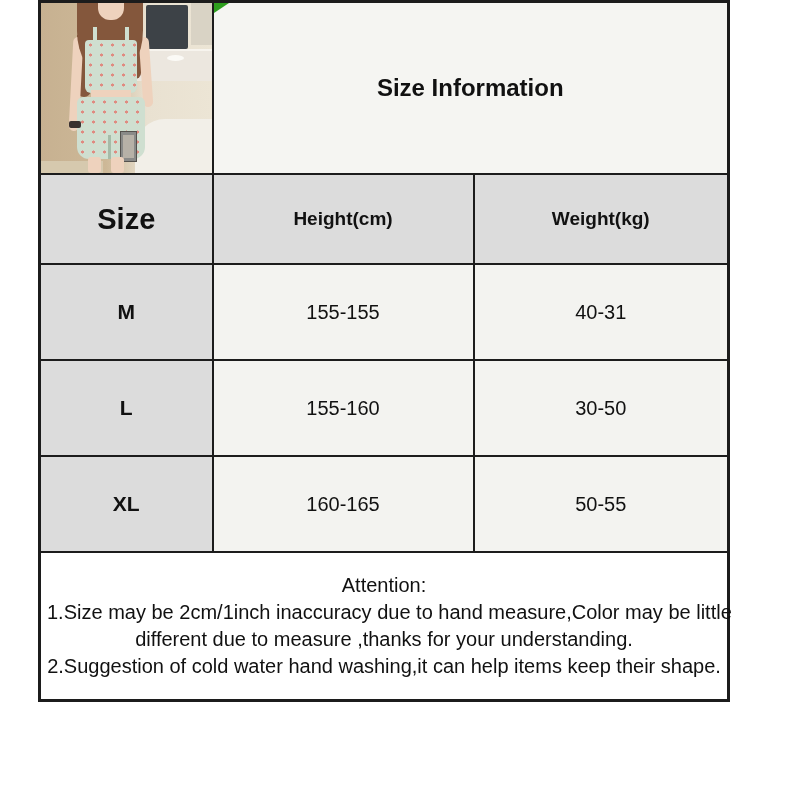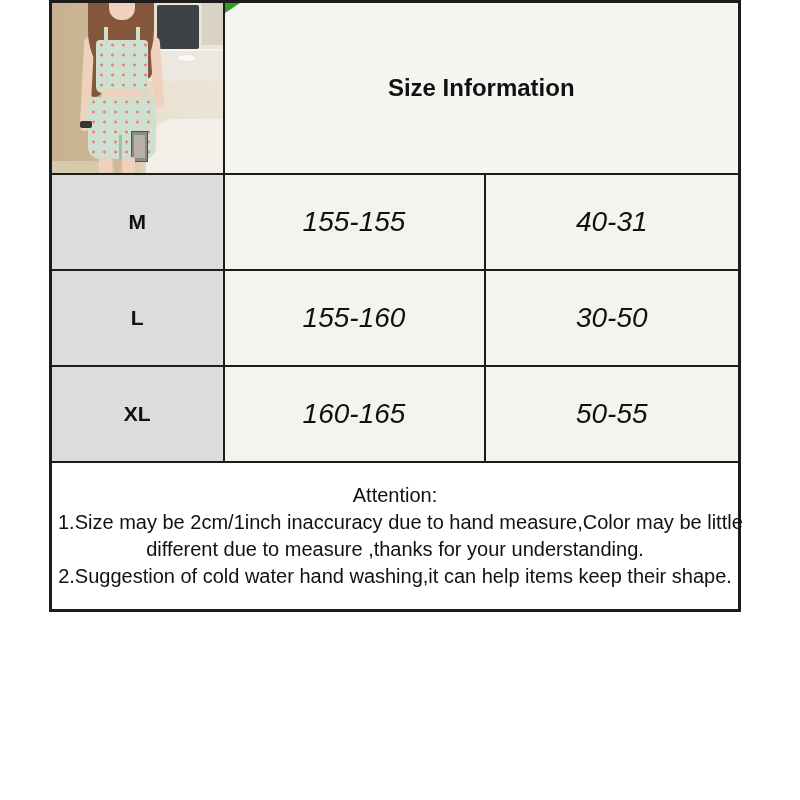--- a/index.html
+++ b/index.html
@@ -21,21 +21,21 @@
     --text: #111111;
   }
   * { margin: 0; padding: 0; box-sizing: border-box; }
   html, body {
     width: 800px; height: 800px;
     background: #ffffff;
     font-family: "Liberation Sans", sans-serif;
     color: var(--text);
     overflow: hidden;
   }
-  .sheet { position: absolute; left: 49px; top: 0; }
+  .sheet { position: absolute; left: 38px; top: 0; }
   table.size-table {
     border-collapse: collapse;
     table-layout: fixed;
     width: 689px;
     border: 3px solid var(--border);
   }
   table.size-table td { border: 2px solid var(--border); text-align: center; vertical-align: middle; }
 
   tr.top-row { height: 170px; }
   tr.head-row { height: 90px; }
@@ -53,21 +53,21 @@
     position: absolute; left: 0; top: 0;
     width: 0; height: 0;
     border-top: 10px solid var(--corner-green);
     border-right: 15px solid transparent;
   }
 
   td.gray { background: var(--cell-gray); font-weight: bold; }
   td.size-head { font-size: 29px; }
   td.col-head { font-size: 19px; }
   td.size-label { font-size: 21px; }
-  td.value-cell { background: var(--cell-light); font-size: 28px; font-weight: normal; font-style: italic; }
+  td.value-cell { background: var(--cell-light); font-size: 20px; font-weight: normal; }
 
   td.attention-cell {
     background: var(--attention-bg);
     text-align: left;
     vertical-align: top;
     padding: 3px 6px;
     font-size: 20px;
   }
   .attention-line { line-height: 27px; white-space: nowrap; }
 
@@ -147,20 +147,25 @@
           <i class="ph-phone-screen"></i>
           <i class="ph-leg-l"></i>
           <i class="ph-leg-r"></i>
         </div>
       </td>
       <td class="title-cell" colspan="2">
         <span class="corner-flag"></span>
         <span>Size Information</span>
       </td>
     </tr>
+    <tr class="head-row">
+      <td class="gray size-head">Size</td>
+      <td class="gray col-head">Height(cm)</td>
+      <td class="gray col-head">Weight(kg)</td>
+    </tr>
     <tr class="data-row">
       <td class="gray size-label">M</td>
       <td class="value-cell">155-155</td>
       <td class="value-cell">40-31</td>
     </tr>
     <tr class="data-row">
       <td class="gray size-label">L</td>
       <td class="value-cell">155-160</td>
       <td class="value-cell">30-50</td>
     </tr>

